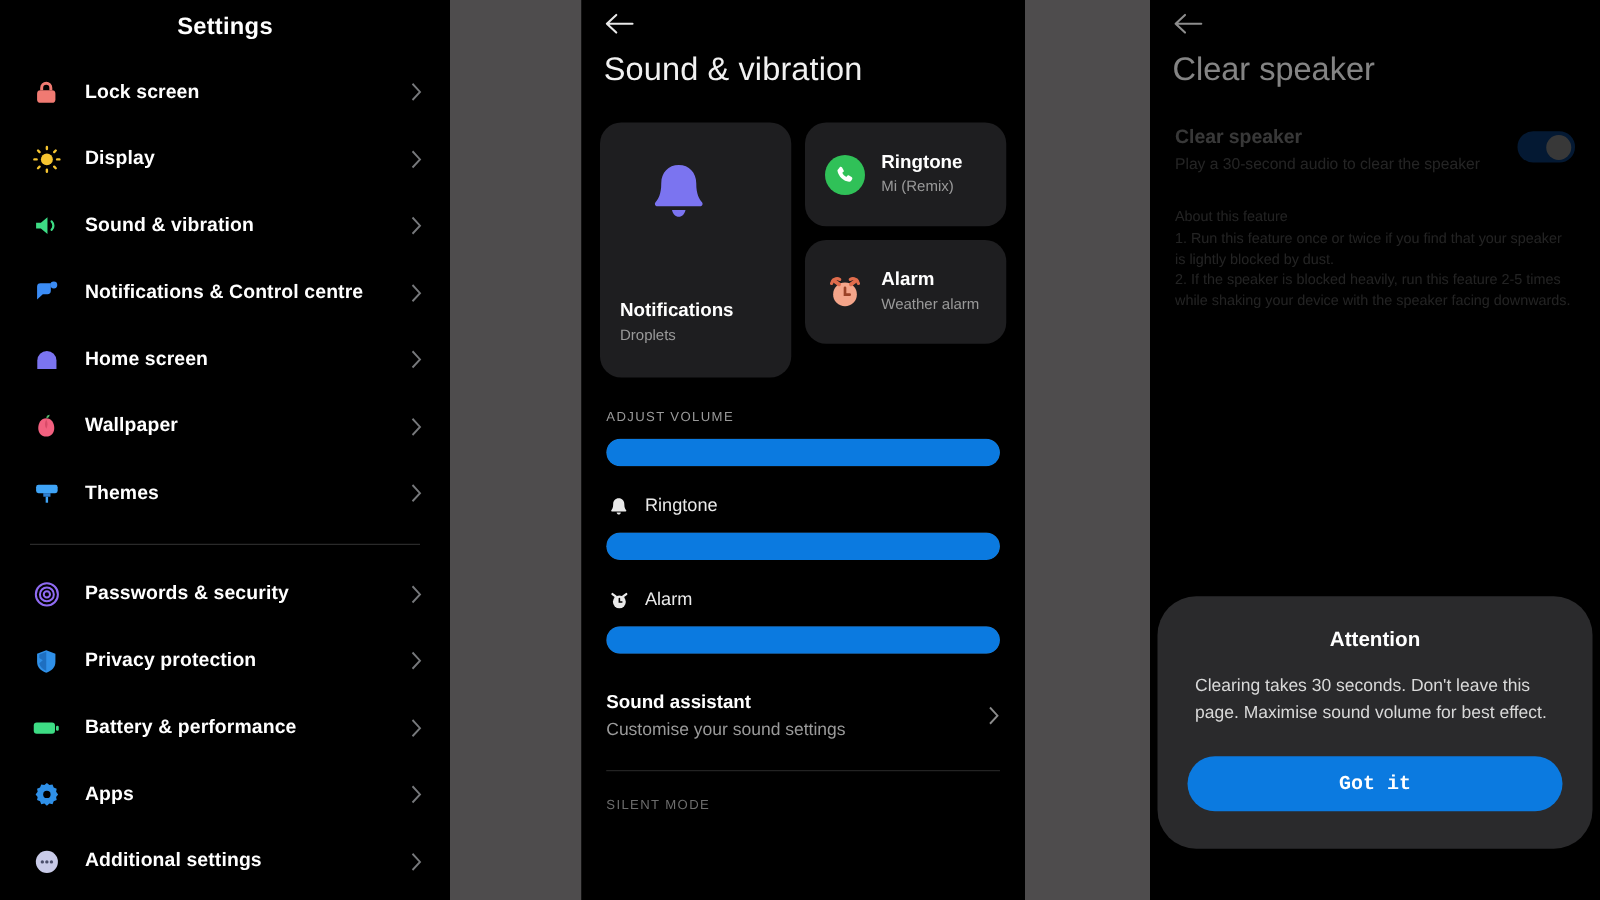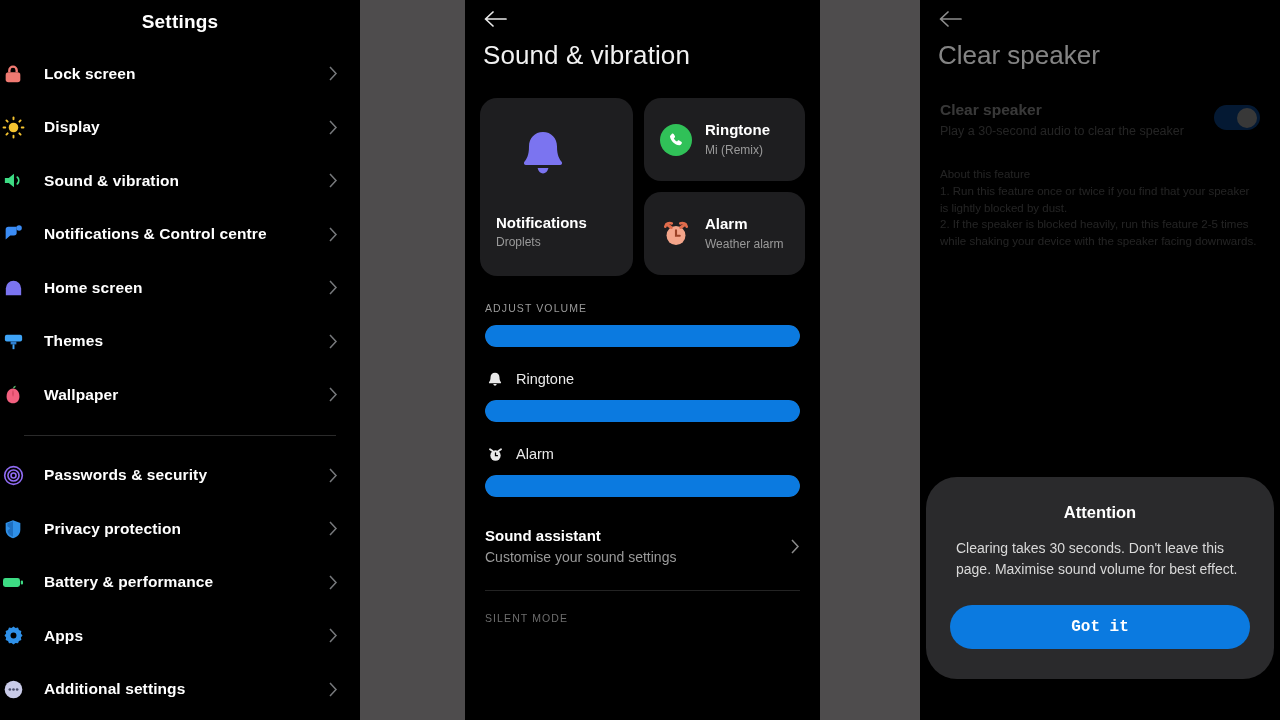--- a/index.html
+++ b/index.html
@@ -34,20 +34,21 @@
     font-weight: 700;
     padding-top: 11px;
     letter-spacing: .2px;
   }
   .settings-list { margin-top: 14px; }
   .srow {
     position: relative;
     display: flex;
     align-items: center;
     height: 53.5px;
+    padding-left: 24px;
     padding-right: 22px;
   }
   .sicon {
     width: 26px; height: 26px;
     flex: 0 0 26px;
     display: flex; align-items: center; justify-content: center;
     margin-right: 18px;
   }
   .sicon svg { display: block; }
   .slabel {
@@ -82,21 +83,21 @@
     font-weight: 400;
     padding: 12px 0 0 18px;
     letter-spacing: .1px;
   }
   .tiles {
     display: flex;
     gap: 11px;
     padding: 27px 15px 0 15px;
   }
   .tile-big {
-    width: 163px; height: 178px;
+    width: 163px; height: 204px;
     background: #1e1e20;
     border-radius: 17px;
     padding: 22px 17px 0 17px;
     position: relative;
   }
   .tile-big .bell { margin: 8px 0 0 20px; }
   .tile-title {
     color: #ffffff;
     font-size: 15px;
     font-weight: 700;
@@ -345,43 +346,43 @@
         <span class="slabel">Home screen</span>
         <span class="chev">
           <svg width="9" height="15" viewBox="0 0 9 15">
               <path d="M1 1l6 6.5L1 14" stroke="#76787b" stroke-width="1.5" fill="none"></path>
             </svg>
         </span>
       </div>
 
       <div class="srow">
         <span class="sicon">
+          <svg width="22" height="22" viewBox="0 0 24 24">
+              <path d="M12 21c-4.2 0-7-3.2-7-7.5S7.5 5 12 5s7 4.2 7 8.5S16.2 21 12 21z" fill="#f2607f"></path>
+              <path d="M12 5c0-2 1.6-3 3-3-.2 2-1.3 3-3 3z" fill="#52b36a"></path>
+              <path d="M12 6.2c-1.5 2.4-1.5 5.6 0 8 1.5-2.4 1.5-5.6 0-8z" fill="#d84b68"></path>
+            </svg>
+        </span>
+        <span class="slabel">Wallpaper</span>
+        <span class="chev">
+          <svg width="9" height="15" viewBox="0 0 9 15">
+              <path d="M1 1l6 6.5L1 14" stroke="#76787b" stroke-width="1.5" fill="none"></path>
+            </svg>
+        </span>
+      </div>
+
+      <div class="srow">
+        <span class="sicon">
           <svg width="23" height="23" viewBox="0 0 24 24">
               <rect x="3" y="5" width="18" height="7" rx="2" fill="#3fa4f7"></rect>
               <rect x="9" y="12" width="6" height="3" fill="#2f7fd0"></rect>
               <rect x="11" y="15" width="2" height="5" fill="#3fa4f7"></rect>
             </svg>
         </span>
         <span class="slabel">Themes</span>
-        <span class="chev">
-          <svg width="9" height="15" viewBox="0 0 9 15">
-              <path d="M1 1l6 6.5L1 14" stroke="#76787b" stroke-width="1.5" fill="none"></path>
-            </svg>
-        </span>
-      </div>
-
-      <div class="srow">
-        <span class="sicon">
-          <svg width="22" height="22" viewBox="0 0 24 24">
-              <path d="M12 21c-4.2 0-7-3.2-7-7.5S7.5 5 12 5s7 4.2 7 8.5S16.2 21 12 21z" fill="#f2607f"></path>
-              <path d="M12 5c0-2 1.6-3 3-3-.2 2-1.3 3-3 3z" fill="#52b36a"></path>
-              <path d="M12 6.2c-1.5 2.4-1.5 5.6 0 8 1.5-2.4 1.5-5.6 0-8z" fill="#d84b68"></path>
-            </svg>
-        </span>
-        <span class="slabel">Wallpaper</span>
         <span class="chev">
           <svg width="9" height="15" viewBox="0 0 9 15">
               <path d="M1 1l6 6.5L1 14" stroke="#76787b" stroke-width="1.5" fill="none"></path>
             </svg>
         </span>
       </div>
 
       <div class="divider"></div>
 
       <div class="srow">

